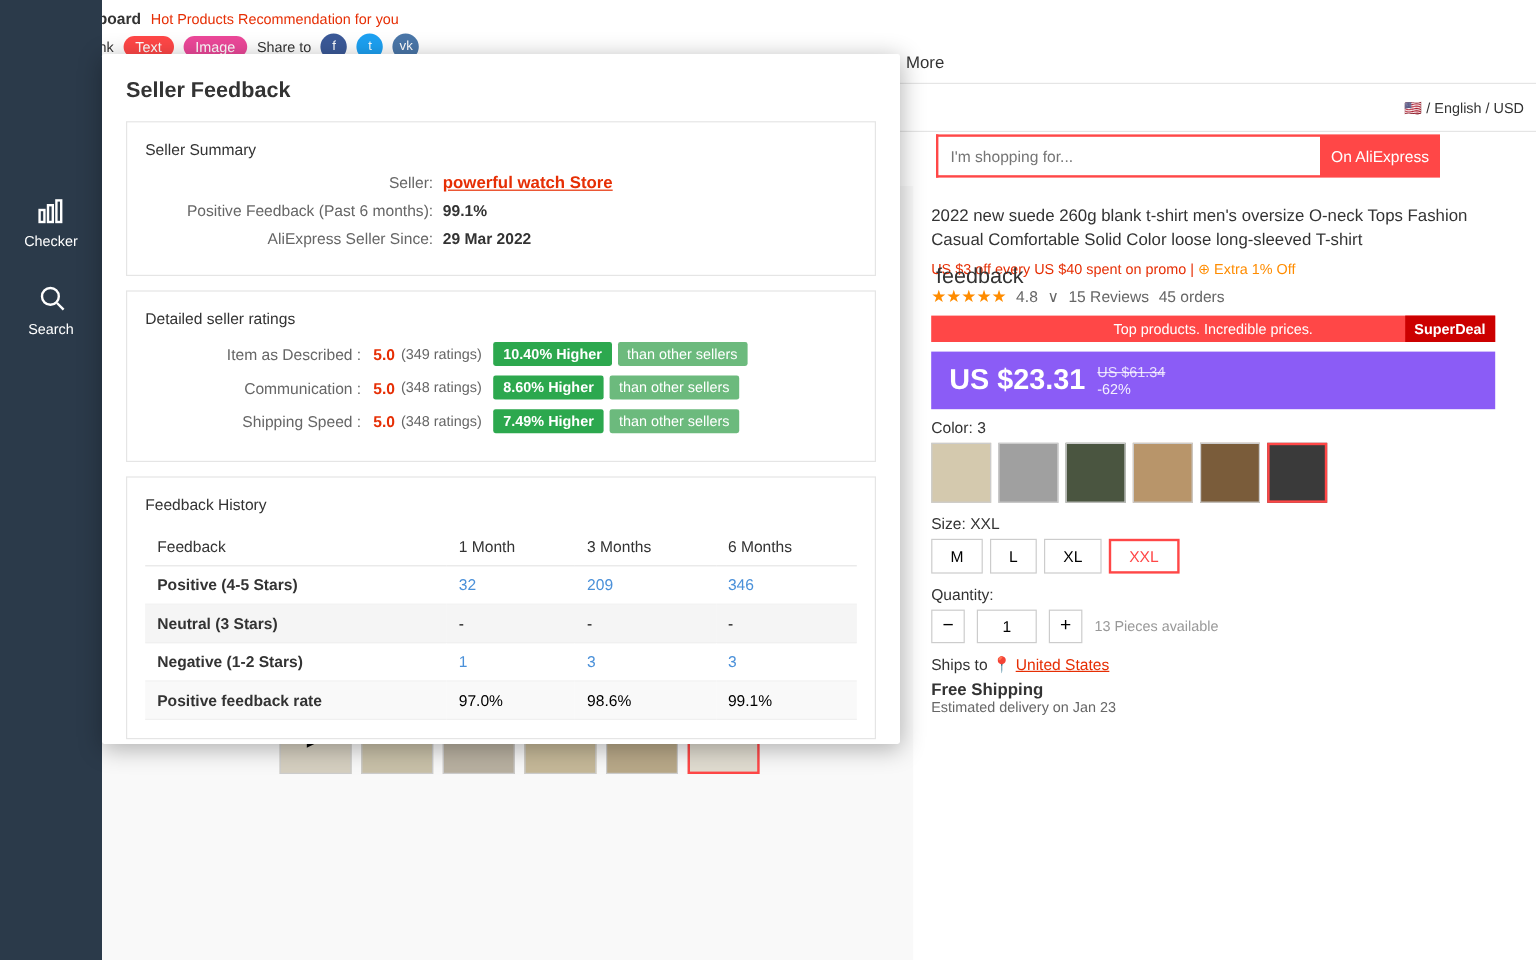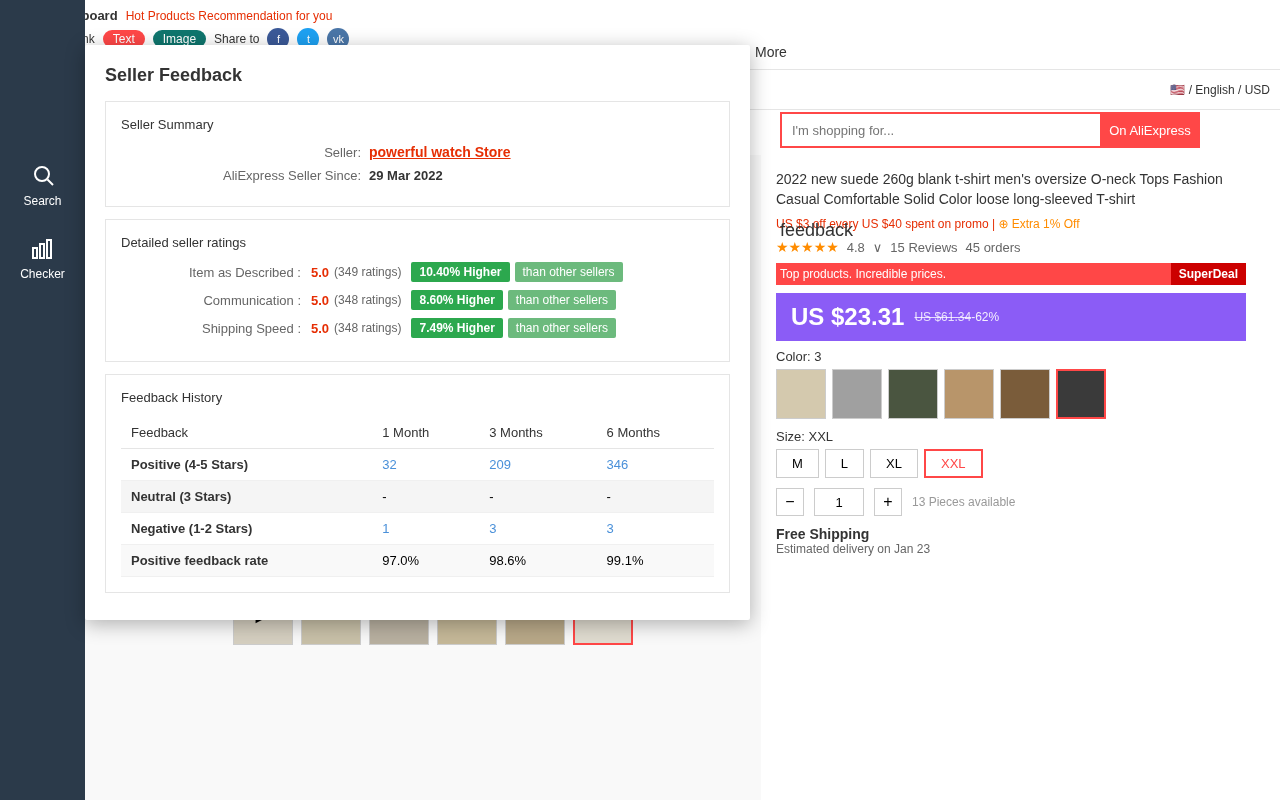--- a/index.html
+++ b/index.html
@@ -9,21 +9,21 @@
     .bg-page { position: absolute; top: 0; left: 0; width: 1280px; height: 800px; background: #fff; }
 
     
     .top-nav { position: absolute; top: 0; left: 0; width: 1280px; height: 70px; background: #fff; border-bottom: 1px solid #e5e5e5; display: flex; align-items: center; padding: 0 10px; z-index: 1; }
     .aliexpress-logo { display: flex; flex-direction: column; margin-right: 20px; }
     .logo-text { font-size: 22px; font-weight: bold; color: #e62e04; }
     .logo-sub { font-size: 11px; color: #666; }
     .nav-tabs { display: flex; gap: 20px; flex: 1; }
     .nav-tab { font-size: 13px; color: #333; cursor: pointer; padding: 5px 0; }
     .text-btn { background: #ff4747; color: #fff; border: none; border-radius: 12px; padding: 2px 10px; font-size: 12px; cursor: pointer; }
-    .image-btn { background: #0f766e; color: #fff; border: none; border-radius: 12px; padding: 2px 10px; font-size: 12px; cursor: pointer; }
+    .image-btn { background: #ec4899; color: #fff; border: none; border-radius: 12px; padding: 2px 10px; font-size: 12px; cursor: pointer; }
     .social-icon { width: 22px; height: 22px; border-radius: 50%; display: flex; align-items: center; justify-content: center; font-size: 11px; color: #fff; cursor: pointer; }
     .fb-icon { background: #3b5998; }
     .tw-icon { background: #1da1f2; }
     .vk-icon { background: #4a76a8; }
 
     
     .second-nav { position: absolute; top: 70px; left: 0; width: 1280px; height: 40px; background: #fff; border-bottom: 1px solid #e5e5e5; display: flex; align-items: center; padding: 0 10px; z-index: 1; gap: 20px; }
     .sell-on { font-size: 12px; color: #333; }
     .sell-on span { color: #e62e04; }
     .help-btn { font-size: 12px; color: #333; }
@@ -48,21 +48,21 @@
 
     
     .product-info-panel { position: absolute; top: 155px; left: 761px; width: 500px; height: 645px; background: #fff; z-index: 1; padding: 15px; overflow: hidden; }
     .product-title { font-size: 14px; color: #333; line-height: 1.4; margin-bottom: 8px; }
     .promo-text { font-size: 12px; color: #e62e04; margin-bottom: 8px; }
     .extra-off { color: #ff8c00; }
     .rating-row { display: flex; align-items: center; gap: 8px; margin-bottom: 8px; }
     .stars { color: #ff8c00; font-size: 14px; }
     .rating-num { color: #666; font-size: 13px; }
     .reviews-link { color: #666; font-size: 13px; }
-    .top-products-banner { background: #ff4747; color: #fff; padding: 4px; font-size: 12px; margin-bottom: 8px; position: relative; }
+    .top-products-banner { background: #ff4747; color: #fff; text-align: center; padding: 4px; font-size: 12px; margin-bottom: 8px; position: relative; }
     .superdeal-badge { position: absolute; right: 0; top: 0; background: #c00; padding: 4px 8px; font-size: 12px; color: #fff; font-weight: bold; }
     .color-section { margin-bottom: 10px; }
     .color-label { font-size: 13px; color: #333; margin-bottom: 5px; }
     .color-swatches { display: flex; gap: 6px; }
     .color-swatch { width: 50px; height: 50px; border: 1px solid #ccc; cursor: pointer; }
     .color-swatch.selected { border: 2px solid #ff4747; }
     .size-section { margin-bottom: 10px; }
     .size-label { font-size: 13px; color: #333; margin-bottom: 5px; }
     .size-options { display: flex; gap: 6px; }
     .size-btn { padding: 5px 15px; border: 1px solid #ccc; background: #fff; cursor: pointer; font-size: 13px; }
@@ -163,35 +163,35 @@
 
 <div class="search-bar-area">
   <input class="search-input" type="text" placeholder="I'm shopping for..." style="">
   <button class="search-btn">On AliExpress</button>
 </div>
 
 <div class="left-sidebar">
   <div class="sidebar-item">
     <div class="sidebar-icon">
       <svg width="24" height="24" viewBox="0 0 24 24" fill="none" stroke="white" stroke-width="2">
-        <circle cx="11" cy="11" r="7"></circle>
-        <line x1="16.5" y1="16.5" x2="22" y2="22"></line>
-      </svg>
-    </div>
-    <span class="sidebar-label">Search</span>
-  </div>
-  <div class="sidebar-item">
-    <div class="sidebar-icon">
-      <svg width="24" height="24" viewBox="0 0 24 24" fill="none" stroke="white" stroke-width="2">
         <rect x="2" y="12" width="4" height="10"></rect>
         <rect x="9" y="8" width="4" height="14"></rect>
         <rect x="16" y="4" width="4" height="18"></rect>
       </svg>
     </div>
     <span class="sidebar-label">Checker</span>
+  </div>
+  <div class="sidebar-item">
+    <div class="sidebar-icon">
+      <svg width="24" height="24" viewBox="0 0 24 24" fill="none" stroke="white" stroke-width="2">
+        <circle cx="11" cy="11" r="7"></circle>
+        <line x1="16.5" y1="16.5" x2="22" y2="22"></line>
+      </svg>
+    </div>
+    <span class="sidebar-label">Search</span>
   </div>
 </div>
 
 <div class="product-area">
   <div style="display:flex; justify-content:center; margin-top:40px;">
     <div style="width:340px; height:380px; background:linear-gradient(135deg, #e8e4dc, #d5cfc0); display:flex; align-items:center; justify-content:center; position:relative;">
       <div style="width:200px; height:250px; background:rgba(200,195,180,0.6); border-radius:4px;"></div>
     </div>
   </div>
   <div class="product-thumbnails">
@@ -218,21 +218,21 @@
     <span style="color:#666; font-size:13px;">∨</span>
     <span class="reviews-link">15 Reviews</span>
     <span class="reviews-link">45 orders</span>
   </div>
   <div class="top-products-banner">
     <span>Top products. Incredible prices.</span>
     <span class="superdeal-badge">SuperDeal</span>
   </div>
   <div style="background:#8b5cf6; padding: 10px 15px; margin-bottom:8px; display:flex; align-items:center;">
     <span style="font-size:24px; font-weight:bold; color:#fff;">US $23.31</span>
-    <div style="margin-left:10px; display:flex; ">
+    <div style="margin-left:10px; display:flex; flex-direction:column;">
       <span style="font-size:12px; color:rgba(255,255,255,0.8); text-decoration:line-through;">US $61.34</span>
       <span style="font-size:12px; color:rgba(255,255,255,0.9);">-62%</span>
     </div>
   </div>
   <div class="color-section">
     <div class="color-label">Color: 3</div>
     <div class="color-swatches">
       <div class="color-swatch" style="background:#d4c9ae;"></div>
       <div class="color-swatch" style="background:#a0a0a0;"></div>
       <div class="color-swatch" style="background:#4a5540;"></div>
@@ -244,39 +244,50 @@
   <div class="size-section">
     <div class="size-label">Size: XXL</div>
     <div class="size-options">
       <button class="size-btn">M</button>
       <button class="size-btn">L</button>
       <button class="size-btn">XL</button>
       <button class="size-btn selected">XXL</button>
     </div>
   </div>
   <div class="qty-section">
+    <div class="qty-label">Quantity:</div>
     <div class="qty-row">
       <button class="qty-btn">−</button>
       <input class="qty-input" type="text" value="1" style="">
       <button class="qty-btn">+</button>
       <span class="pieces-available">13 Pieces available</span>
     </div>
   </div>
+  <div style="margin-bottom:5px;">
+    <span class="ships-to">
+      <span>Ships to</span> 
+      📍 <a href="#" style="color:#e62e04;">United States</a>
+    </span>
+  </div>
   <div class="free-shipping">Free Shipping</div>
   <div class="delivery-date">Estimated delivery on Jan 23</div>
 </div>
 
 <div class="seller-feedback-modal">
   <h2 class="modal-title">Seller Feedback</h2>
 
   <div class="seller-summary">
     <div class="section-header">Seller Summary</div>
     <div class="summary-row">
       <span class="summary-label">Seller:</span>
       <a href="#" class="seller-name-link">powerful watch Store</a>
+    </div>
+    <div class="summary-row">
+      <span class="summary-label">Positive Feedback (Past 6 months):</span>
+      <span class="summary-value">99.1%</span>
     </div>
     <div class="summary-row">
       <span class="summary-label">AliExpress Seller Since:</span>
       <span class="summary-value">29 Mar 2022</span>
     </div>
   </div>
 
   <div class="detailed-ratings">
     <div class="section-header">Detailed seller ratings</div>
     <div class="rating-row-detail">

